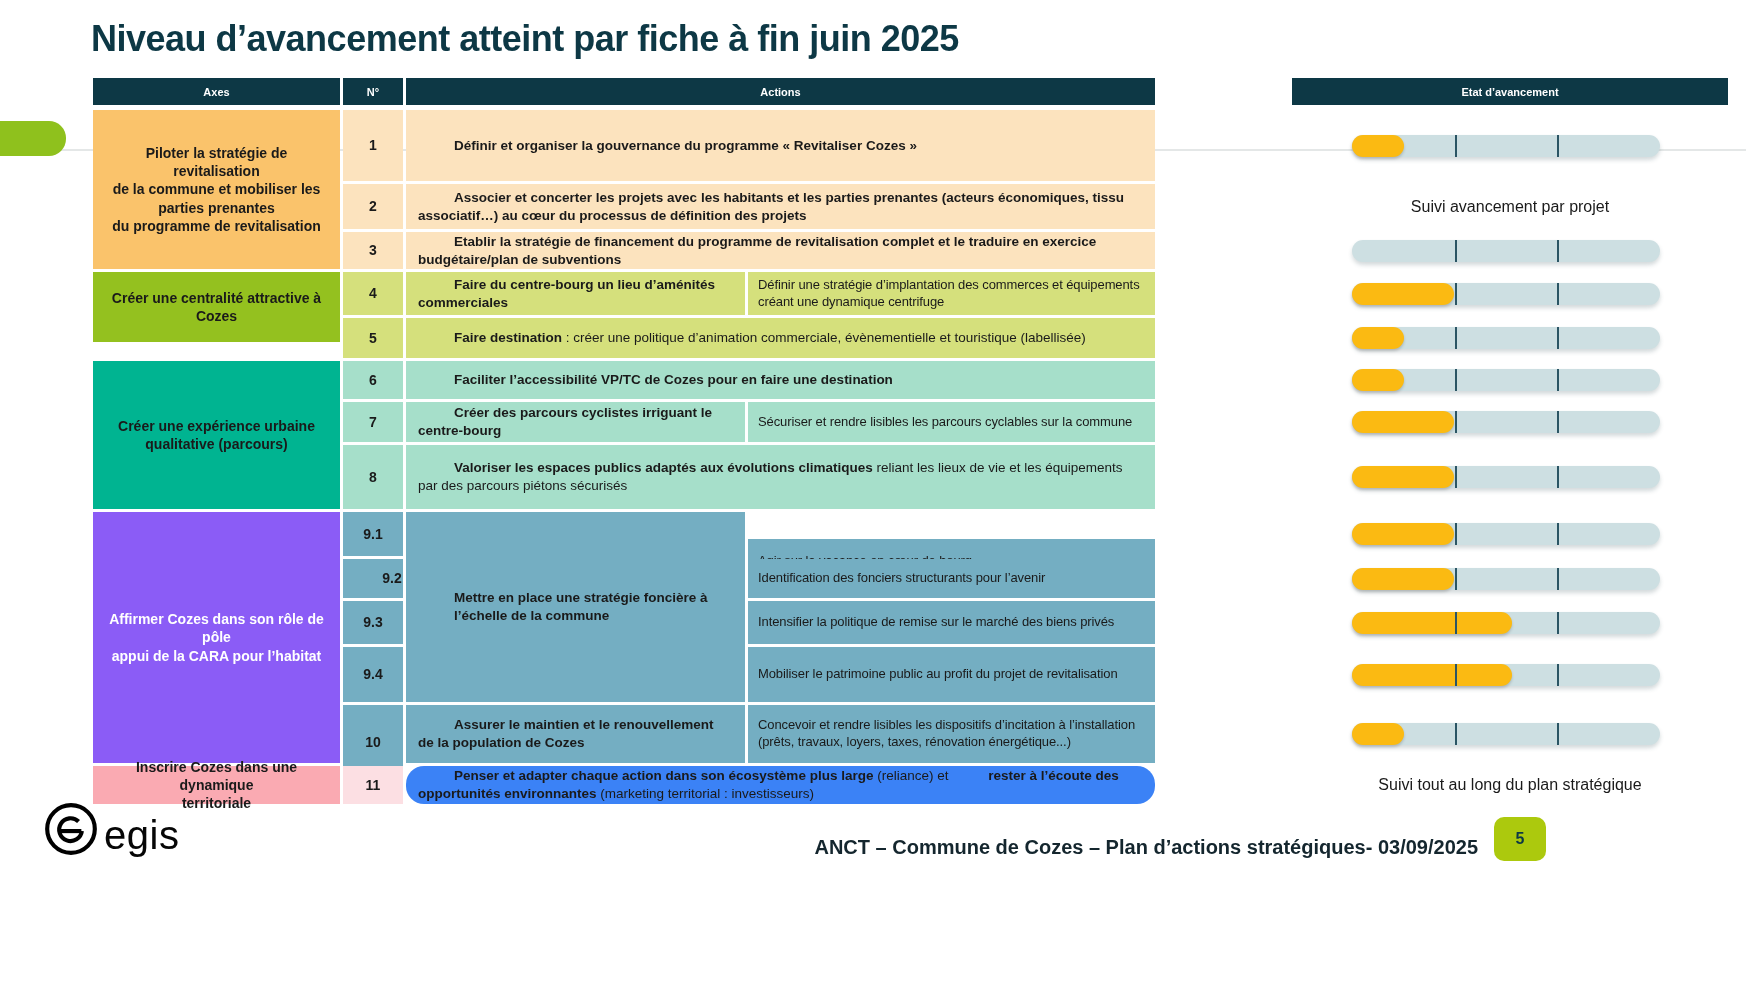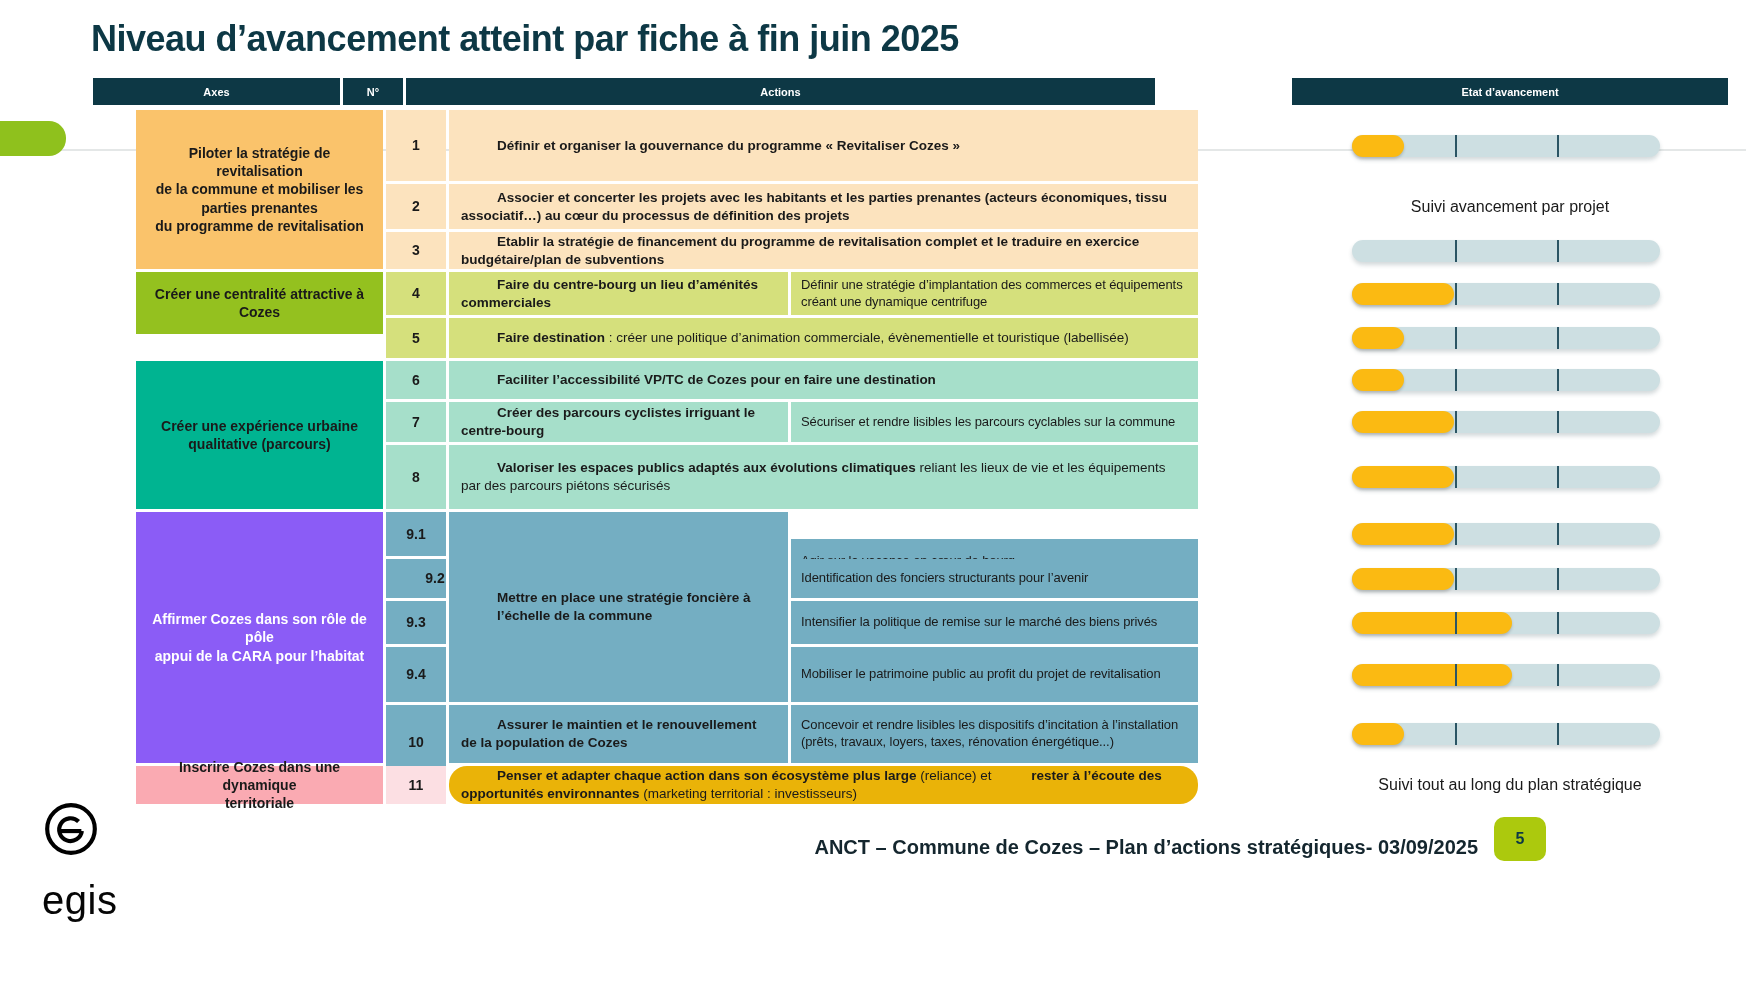--- a/index.html
+++ b/index.html
@@ -5,35 +5,35 @@
   html,body{margin:0;padding:0;background:#fff;}
   .slide{position:relative;width:1746px;height:982px;background:#fff;overflow:hidden;
          font-family:"Liberation Sans",sans-serif;color:#1a1a1a;}
   .hline{position:absolute;left:0;top:149px;width:1746px;height:2px;background:var(--line,#e4e7e7);z-index:0;}
   .green-tab{position:absolute;left:0;top:121px;width:66px;height:35px;background:var(--tab,#8fc11d);
              border-radius:0 17px 17px 0;z-index:3;}
   .title{position:absolute;left:91px;top:18px;width:1300px;font-size:36px;font-weight:bold;
          letter-spacing:-0.5px;color:var(--title,#0d3845);z-index:2;}
   .th{position:absolute;top:78px;height:27px;background:var(--header-bg,#0d3845);color:var(--header-text,#fff);
       font-size:11px;font-weight:bold;display:flex;align-items:center;justify-content:center;z-index:2;}
-  .cell{position:absolute;z-index:2;display:flex;align-items:center;box-sizing:border-box;line-height:1.3;margin-left:43px;}
+  .cell{position:absolute;z-index:2;display:flex;align-items:center;box-sizing:border-box;line-height:1.3;}
   .axis-cell{justify-content:center;text-align:center;font-weight:bold;font-size:14px;white-space:pre-line;padding:0 8px;}
   .num-cell{justify-content:center;font-weight:bold;font-size:14px;}
   .act-cell{padding:2px 12px;font-size:13.5px;}
   .sub-right{padding:2px 10px;font-size:13px;letter-spacing:-0.1px;}
   .seg-b{font-weight:bold;padding-left:36px;}
   .seg-r{font-weight:normal;}
   .bar-track{position:absolute;height:22px;background:var(--bar-track,#cddfe2);border-radius:11px;z-index:2;
              box-shadow:0 3px 4px rgba(60,85,95,.22);}
   .bar-fill{position:absolute;left:0;top:0;height:100%;background:var(--bar-fill,#fbba12);border-radius:11px;
             box-shadow:0 2px 3px rgba(0,0,0,.18);z-index:1;}
   .bar-div{position:absolute;top:0;width:2px;height:100%;background:var(--bar-divider,#2b5564);z-index:2;}
   .status-note{position:absolute;display:flex;align-items:center;justify-content:center;font-size:16px;
                color:#1a1a1a;z-index:2;text-align:center;}
-  .logo{position:absolute;left:42px;top:800px;display:flex;align-items:flex-start;gap:20px;z-index:2;flex-direction:column;}
+  .logo{position:absolute;left:42px;top:800px;display:flex;align-items:flex-end;gap:4px;z-index:2;}
   .logo-text{font-size:40px;color:#060606;letter-spacing:0.5px;}
   .footer{position:absolute;right:268px;top:836px;font-size:20px;font-weight:bold;color:#14262e;z-index:2;}
   .pagebox{position:absolute;left:1494px;top:817px;width:52px;height:44px;background:var(--pagebox,#acc90d);
            border-radius:10px;display:flex;align-items:center;justify-content:center;z-index:2;}
   .pagebox span{font-size:16px;font-weight:bold;color:#0d3845;}
 </style>
 </head>
 <body>
 
 <div class="slide" id="slide">
@@ -67,21 +67,21 @@
       </div>
       <div class="status-note" style="left: 1292px; top: 184px; width: 436px; height: 45px;">Suivi avancement par projet</div>
       <div class="cell num-cell" style="left: 343px; top: 232px; width: 60px; height: 37px; background: rgb(252, 227, 190);">3</div>
       <div class="cell act-cell" style="left: 406px; top: 232px; width: 749px; height: 37px; background: rgb(252, 227, 190);">
         <div><span class="seg-b">Etablir la stratégie de financement du programme de revitalisation complet et le traduire en exercice budgétaire/plan de subventions</span></div>
       </div>
       <div class="bar-track" style="left: 1352px; top: 239.5px; width: 308px; height: 22px;">
         <div class="bar-div" style="left: 33.33%;"></div>
         <div class="bar-div" style="left: 66.66%;"></div>
       </div>
-      <div class="cell axis-cell" style="left: 93px; top: 272px; width: 247px; height: 62px; background: rgb(148, 193, 31); color: rgb(26, 26, 26);">Créer une centralité attractive à
+      <div class="cell axis-cell" style="left: 93px; top: 272px; width: 247px; height: 70px; background: rgb(148, 193, 31); color: rgb(26, 26, 26);">Créer une centralité attractive à
 Cozes</div>
       <div class="cell num-cell" style="left: 343px; top: 272px; width: 60px; height: 43px; background: rgb(213, 224, 124);">4</div>
       <div class="cell act-cell" style="left: 406px; top: 272px; width: 339px; height: 43px; background: rgb(213, 224, 124);">
         <div><span class="seg-b">Faire du centre-bourg un lieu d’aménités commerciales</span></div>
       </div>
       <div class="cell sub-right" style="left: 748px; top: 272px; width: 407px; height: 43px; background: rgb(213, 224, 124);">Définir une stratégie d’implantation des commerces et équipements créant une dynamique centrifuge</div>
       <div class="bar-track" style="left: 1352px; top: 282.5px; width: 308px; height: 22px;">
         <div class="bar-fill" style="width: 33%;"></div>
         <div class="bar-div" style="left: 33.33%;"></div>
         <div class="bar-div" style="left: 66.66%;"></div>
@@ -164,21 +164,21 @@
       </div>
       <div class="cell sub-right" style="left: 748px; top: 705px; width: 407px; height: 58px; background: rgb(116, 174, 194);">Concevoir et rendre lisibles les dispositifs d’incitation à l’installation (prêts, travaux, loyers, taxes, rénovation énergétique...)</div>
       <div class="bar-track" style="left: 1352px; top: 723px; width: 308px; height: 22px;">
         <div class="bar-fill" style="width: 17%;"></div>
         <div class="bar-div" style="left: 33.33%;"></div>
         <div class="bar-div" style="left: 66.66%;"></div>
       </div>
       <div class="cell axis-cell" style="left: 93px; top: 766px; width: 247px; height: 38px; background: rgb(250, 170, 178); color: rgb(26, 26, 26);">Inscrire Cozes dans une dynamique
 territoriale</div>
       <div class="cell num-cell" style="left: 343px; top: 766px; width: 60px; height: 38px; background: rgb(252, 223, 227);">11</div>
-      <div class="cell act-cell" style="left: 406px; top: 766px; width: 749px; height: 38px; background: #eab308; border-radius: 18px;">
+      <div class="cell act-cell" style="left: 406px; top: 766px; width: 749px; height: 38px; background: #3b82f6; border-radius: 18px;">
         <div><span class="seg-b">Penser et adapter chaque action dans son écosystème plus large</span><span class="seg-r"> (reliance) et </span><span class="seg-b">rester à l’écoute des opportunités environnantes</span><span class="seg-r"> (marketing territorial : investisseurs)</span></div>
       </div>
       <div class="status-note" style="left: 1292px; top: 766px; width: 436px; height: 38px;">Suivi tout au long du plan stratégique</div>
     </div>
 
   <div class="logo">
     <svg width="58" height="58" viewBox="0 0 56 56">
       <circle cx="28" cy="28" r="23" fill="none" stroke="#000" stroke-width="4"></circle>
       <path d="M17 30 L38 30" fill="none" stroke="#000" stroke-width="4"></path>
       <path d="M38.5 30 a11 11 0 1 1 -3.2 -9.2" fill="none" stroke="#000" stroke-width="4"></path>

